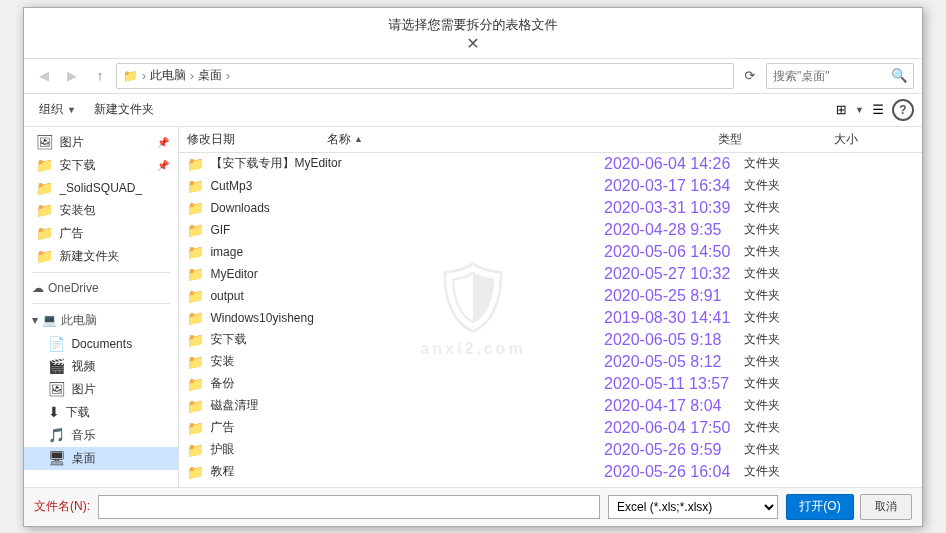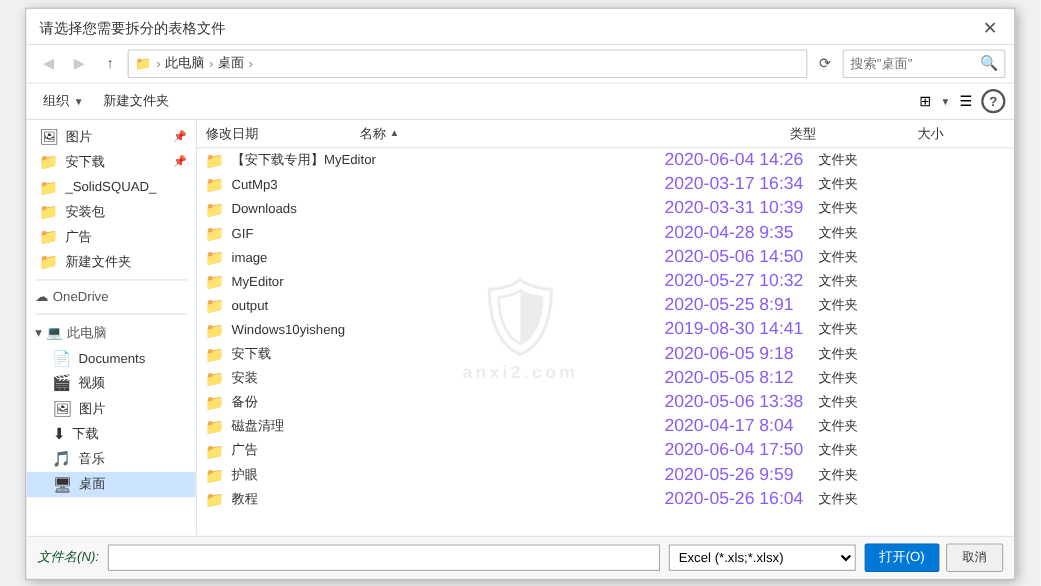--- a/index.html
+++ b/index.html
@@ -23,20 +23,21 @@
       display: flex;
       flex-direction: column;
     }
     .title-bar {
       background: #fff;
       padding: 8px 12px 4px 12px;
       display: flex;
       align-items: center;
       justify-content: space-between;
       border-bottom: 1px solid #e0e0e0;
+      flex-direction: column;
     }
     .title-bar-text {
       font-size: 13px;
       color: #333;
     }
     .title-bar-close {
       width: 20px;
       height: 20px;
       display: flex;
       align-items: center;
@@ -251,21 +252,21 @@
     .file-type { width: 90px; font-size: 12px; color: #333; }
     .file-size { width: 80px; font-size: 12px; color: #333; text-align: right; }
     .bottom-bar {
       display: flex;
       align-items: center;
       padding: 6px 10px;
       border-top: 1px solid #e0e0e0;
       background: #f7f7f7;
       gap: 8px;
     }
-    .filename-label { font-size: 12px; color: #14532d; white-space: nowrap; font-style: italic; }
+    .filename-label { font-size: 12px; color: #b91c1c; white-space: nowrap; }
     .filename-input {
       flex: 1;
       height: 24px;
       border: 1px solid #aaa;
       outline: none;
       padding: 0 6px;
       font-size: 12px;
     }
     .filetype-select {
       width: 170px;
@@ -510,21 +511,21 @@
           <div class="file-row">
       <span class="file-icon">📁</span>
       <span class="file-name">安装</span>
       <span class="file-date">2020-05-05 8:12</span>
       <span class="file-type">文件夹</span>
       <span class="file-size"></span>
     </div>
           <div class="file-row">
       <span class="file-icon">📁</span>
       <span class="file-name">备份</span>
-      <span class="file-date">2020-05-06 13:38</span>
+      <span class="file-date">2020-05-11 13:57</span>
       <span class="file-type">文件夹</span>
       <span class="file-size"></span>
     </div>
           <div class="file-row">
       <span class="file-icon">📁</span>
       <span class="file-name">磁盘清理</span>
       <span class="file-date">2020-04-17 8:04</span>
       <span class="file-type">文件夹</span>
       <span class="file-size"></span>
     </div>

